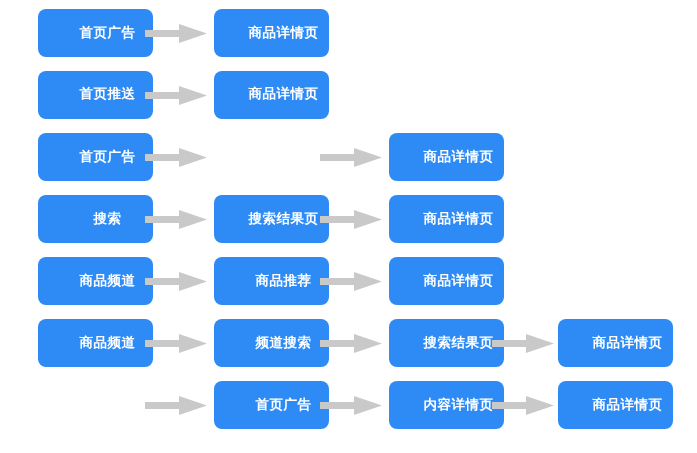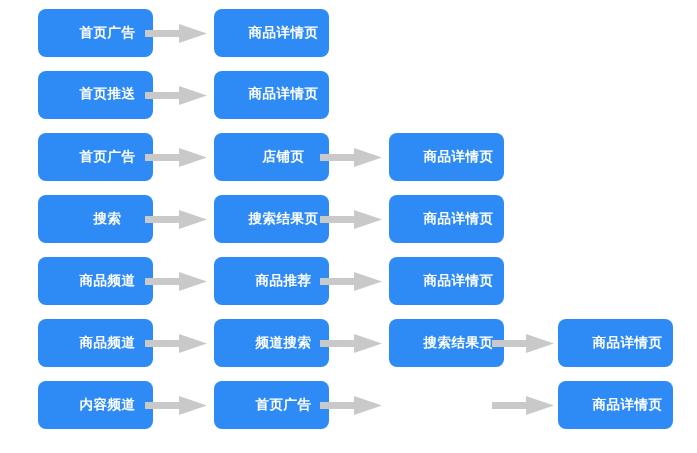--- a/index.html
+++ b/index.html
@@ -92,21 +92,20 @@
     <div class="node-box col-2">商品详情页</div>
   </div>
 
   <div class="flow-row" style="top:133px;">
     <div class="node-box col-1">首页广告</div>
     <div class="arrow-icon arrow-1-2">
       <svg viewBox="0 0 62 19" xmlns="http://www.w3.org/2000/svg">
           <path d="M0 6 L34 6 L34 0 L62 9.5 L34 19 L34 13 L0 13 Z" fill="#c9c9c9"></path>
         </svg>
     </div>
-    <div class="node-box col-2">店铺页</div>
     <div class="arrow-icon arrow-2-3">
       <svg viewBox="0 0 62 19" xmlns="http://www.w3.org/2000/svg">
           <path d="M0 6 L34 6 L34 0 L62 9.5 L34 19 L34 13 L0 13 Z" fill="#c9c9c9"></path>
         </svg>
     </div>
     <div class="node-box col-3">商品详情页</div>
   </div>
 
   <div class="flow-row" style="top:195px;text-align:center;">
     <div class="node-box col-1">搜索</div>
@@ -156,32 +155,32 @@
     <div class="node-box col-3">搜索结果页</div>
     <div class="arrow-icon arrow-3-4">
       <svg viewBox="0 0 62 19" xmlns="http://www.w3.org/2000/svg">
           <path d="M0 6 L34 6 L34 0 L62 9.5 L34 19 L34 13 L0 13 Z" fill="#c9c9c9"></path>
         </svg>
     </div>
     <div class="node-box col-4">商品详情页</div>
   </div>
 
   <div class="flow-row" style="top:381px;">
-    <div class="node-box col-1">内容频道</div>
     <div class="arrow-icon arrow-1-2">
       <svg viewBox="0 0 62 19" xmlns="http://www.w3.org/2000/svg">
           <path d="M0 6 L34 6 L34 0 L62 9.5 L34 19 L34 13 L0 13 Z" fill="#c9c9c9"></path>
         </svg>
     </div>
     <div class="node-box col-2">首页广告</div>
     <div class="arrow-icon arrow-2-3">
       <svg viewBox="0 0 62 19" xmlns="http://www.w3.org/2000/svg">
           <path d="M0 6 L34 6 L34 0 L62 9.5 L34 19 L34 13 L0 13 Z" fill="#c9c9c9"></path>
         </svg>
     </div>
+    <div class="node-box col-3">内容详情页</div>
     <div class="arrow-icon arrow-3-4">
       <svg viewBox="0 0 62 19" xmlns="http://www.w3.org/2000/svg">
           <path d="M0 6 L34 6 L34 0 L62 9.5 L34 19 L34 13 L0 13 Z" fill="#c9c9c9"></path>
         </svg>
     </div>
     <div class="node-box col-4">商品详情页</div>
   </div>
 
 </div>
 

